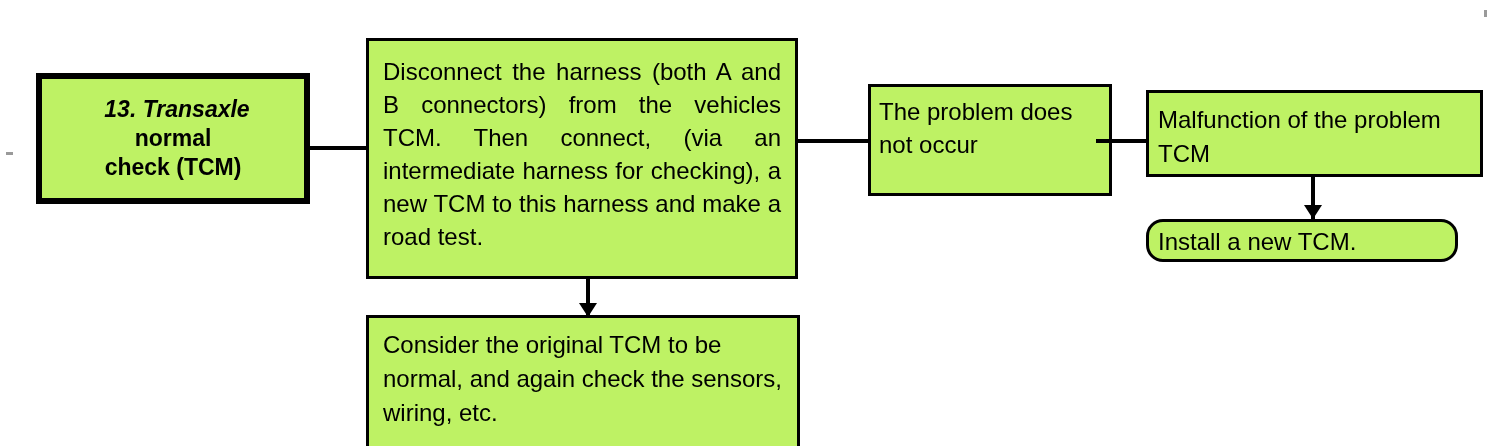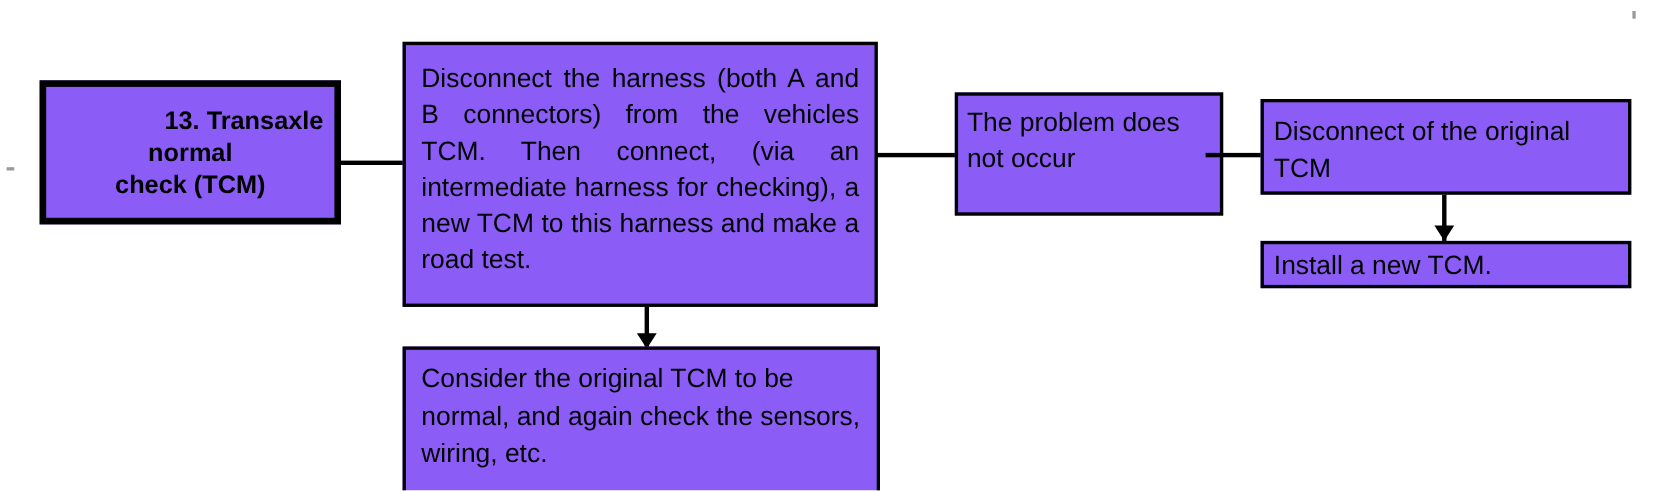--- a/index.html
+++ b/index.html
@@ -15,21 +15,21 @@
     position: relative;
     width: 1504px;
     height: 446px;
     background: #ffffff;
     overflow: hidden;
   }
 
   .node {
     position: absolute;
     box-sizing: border-box;
-    background: #8b5cf6;
+    background: #bef264;
     border: 3px solid #000000;
     color: #000000;
   }
   .node .txt {
     display: block;
     font-size: 24px;
     line-height: 30px;
     letter-spacing: 0px;
     white-space: pre-line;
     color: #000000;
@@ -45,22 +45,23 @@
   }
   #node-start .txt {
     font-weight: bold;
     text-align: center;
     padding: 16px 10px 0 10px;
     line-height: 29px;
     font-size: 23px;
   }
   #node-start .txt .first-line {
     display: block;
-    text-align: right;
+    text-align: center;
     padding-left: 8px;
+    font-style: italic;
   }
 
   
   #node-action {
     left: 366px;
     top: 38px;
     width: 432px;
     height: 241px;
   }
   #node-action .txt {
@@ -91,22 +92,23 @@
   }
   #node-diagnosis .txt {
     padding: 10px 0 0 9px;
     line-height: 34px;
   }
 
   
   #node-remedy {
     left: 1146px;
     top: 219px;
-    width: 337px;
+    width: 312px;
     height: 43px;
+    border-radius: 17px;
   }
   #node-remedy .txt {
     padding: 5px 0 0 9px;
   }
 
   
   #node-alternate {
     left: 366px;
     top: 315px;
     width: 434px;
@@ -166,21 +168,21 @@
 
   <div class="conn conn-h" id="conn-action-result"></div>
 
   <div class="node" id="node-result">
     <span class="txt">The problem does not occur</span>
   </div>
 
   <div class="conn conn-h" id="conn-result-diagnosis"></div>
 
   <div class="node" id="node-diagnosis">
-    <span class="txt">Disconnect of the original TCM</span>
+    <span class="txt">Malfunction of the problem TCM</span>
   </div>
 
   <div class="conn conn-v" id="conn-diagnosis-remedy"></div>
   <div class="arrowhead" id="arrow-remedy"></div>
 
   <div class="node" id="node-remedy">
     <span class="txt">Install a new TCM.</span>
   </div>
 
   <div class="conn conn-v" id="conn-action-alternate"></div>

